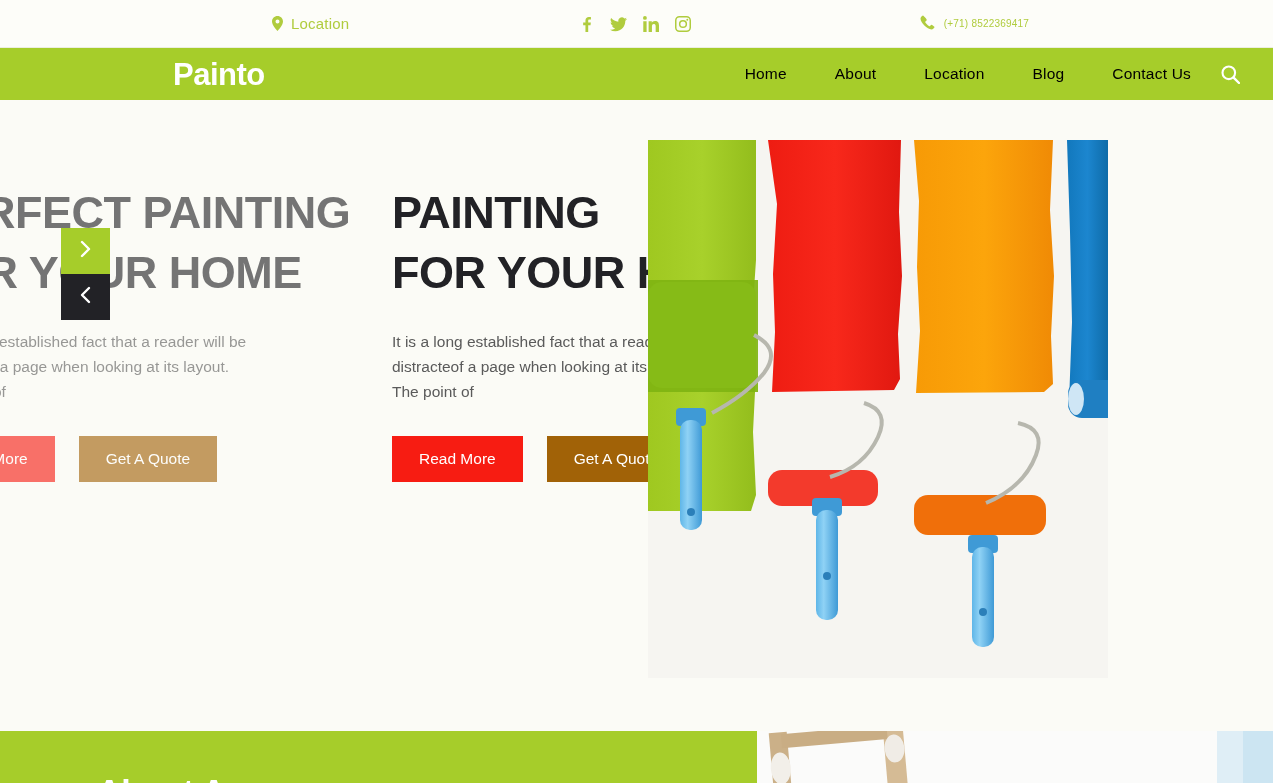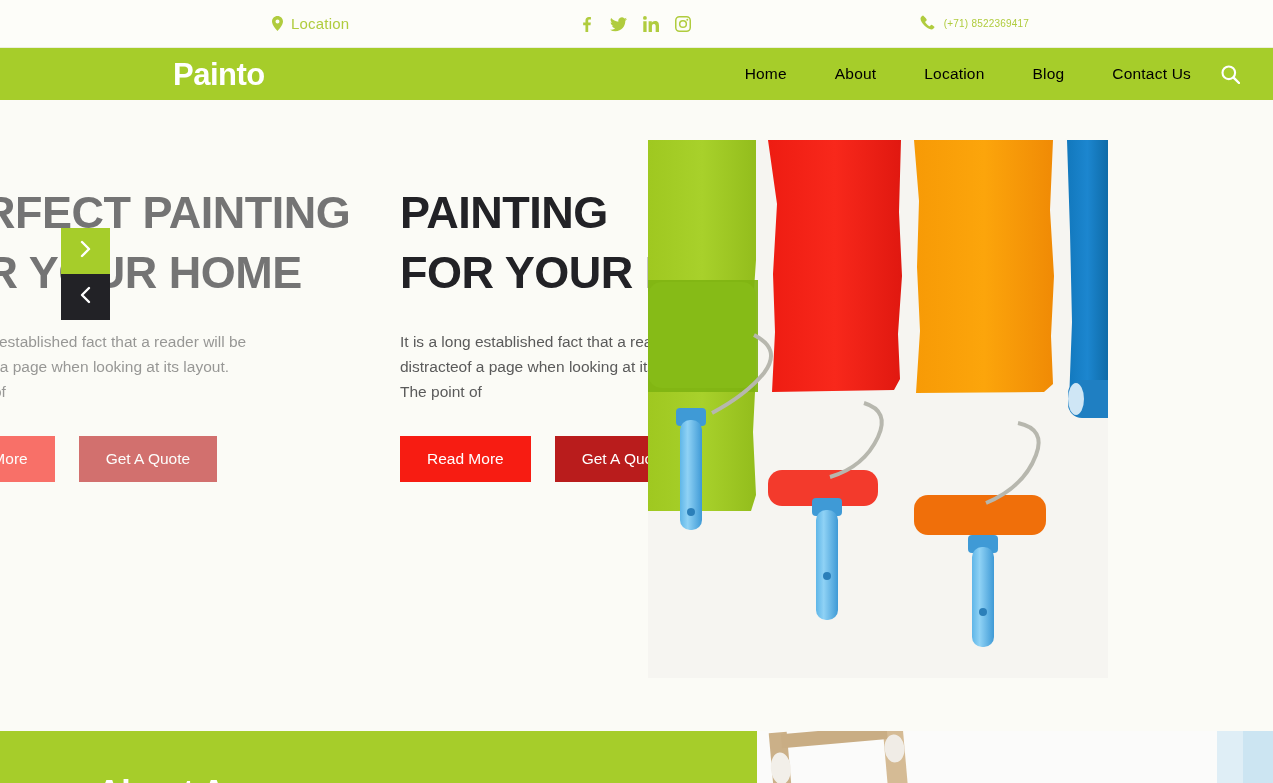--- a/index.html
+++ b/index.html
@@ -89,21 +89,21 @@
   
   .slide{
     position:absolute; top:0;
     width:1273px; height:631px;
   }
   .slide-out{ left:-468px; opacity:.62; }
   .slide-in{ left:0; }
 
   .slide-text{
     position:absolute;
-    left:400px; top:83px;
+    left:392px; top:83px;
     width:470px;
   }
   .slide-out .slide-text{ left:392px; }
 
   .slide-title{
     font-size:45px;
     font-weight:bold;
     color:#222226;
     line-height:1.33;
     letter-spacing:-.5px;
@@ -119,21 +119,21 @@
   .slide-btns{ margin-top:32px; display:flex; gap:24px; }
   .btn{
     display:inline-flex; align-items:center; justify-content:center;
     height:46px; padding:0 27px;
     font-size:15.5px; color:#fff;
     cursor:pointer; white-space:nowrap;
     border:none;
     font-family:"Liberation Sans", sans-serif;
   }
   .btn-red{ background:#f71c12; }
-  .btn-dark{ background:#b91c1c; }
+  .btn-dark{ background:#a16207; }
 
   
   .hero-photo{
     position:absolute;
     left:648px; top:40px;
     width:460px; height:538px;
     overflow:hidden;
     background:#f3f2ee;
     z-index:15;
   }

